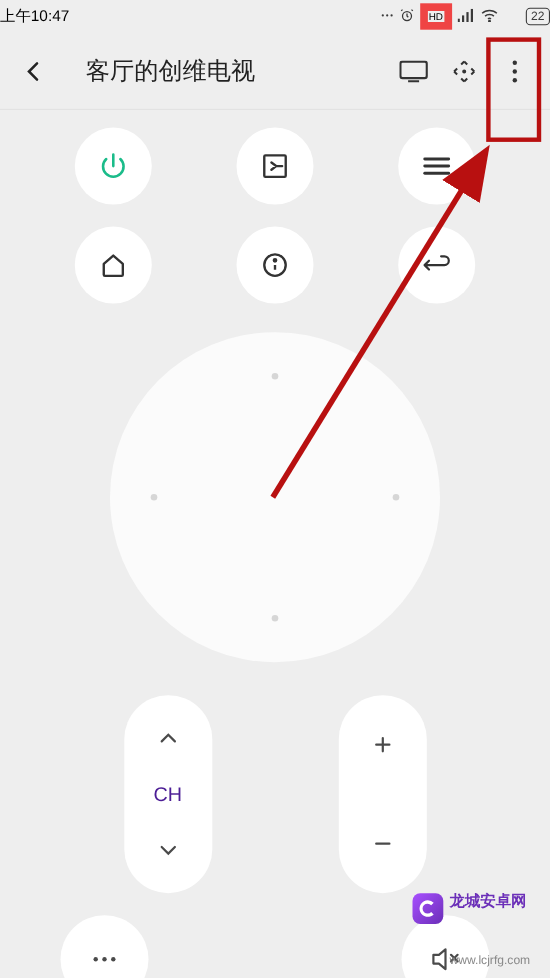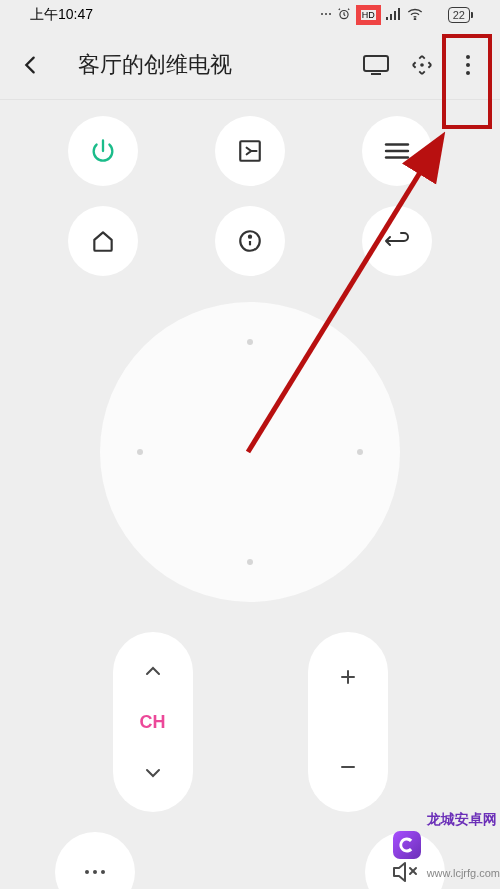--- a/index.html
+++ b/index.html
@@ -14,21 +14,21 @@
       font-family: -apple-system, "PingFang SC", "Helvetica Neue", sans-serif;
       position: relative;
       overflow: hidden;
     }
     
     .status-bar {
       height: 30px;
       display: flex;
       justify-content: space-between;
       align-items: center;
-      padding: 0 30px;
+      padding: 0 0;
       font-size: 14px;
       color: #000;
       background: #eeeeee;
     }
     .status-right {
       display: flex;
       align-items: center;
       gap: 5px;
     }
     .battery {
@@ -152,22 +152,22 @@
       flex-direction: column;
     }
     .pill-btn {
       flex: 1;
       display: flex;
       align-items: center;
       justify-content: center;
     }
     .pill-label {
       font-size: 18px;
-      color: #ec4899;
-      font-weight: 700;
+      color: #4c1d95;
+      font-weight: 400;
       text-align: center;
       padding: 2px 0;
     }
     
     .bottom-row {
       display: flex;
       justify-content: space-between;
       padding: 20px 55px 0 55px;
     }
     .bottom-circle {
@@ -176,23 +176,22 @@
       border-radius: 50%;
       background: #ffffff;
       display: flex;
       align-items: center;
       justify-content: center;
     }
     
     .watermark {
       position: absolute;
       bottom: 10px;
-      right: 0;
-      display: flex;
-      align-items: center;
+      right: 18px;
+      display: flex;
       gap: 6px;
     }
     .wm-text {
       font-size: 14px;
       line-height: 1.1;
       text-align: left;
     }
     .wm-line1 { color: #6b2fb8; font-weight: 700; }
     .wm-line2 { color: #888; font-size: 11px; margin-top: 40px; }
     .wm-icon {
@@ -224,21 +223,21 @@
           <circle cx="6" cy="6" r="1" fill="#3a3a3a"></circle>
           <circle cx="10" cy="6" r="1" fill="#3a3a3a"></circle>
         </svg>
     </span>
     <span>
       <svg width="14" height="14" viewBox="0 0 24 24" fill="none" stroke="#3a3a3a" stroke-width="2">
           <circle cx="12" cy="13" r="7"></circle>
           <path d="M12 9v4l2 2M5 3l-2 2M19 3l2 2"></path>
         </svg>
     </span>
-    <span style="font-size:9px;border:5px solid #ef4444;padding:0 1px;line-height:10px;">HD</span>
+    <span style="font-size:9px;border:7px solid #ef4444;padding:0 1px;line-height:10px;">HD</span>
     <span>
       <svg width="16" height="12" viewBox="0 0 16 12">
           <rect x="0" y="9" width="2" height="3" fill="#3a3a3a"></rect>
           <rect x="4" y="6" width="2" height="6" fill="#3a3a3a"></rect>
           <rect x="8" y="3" width="2" height="9" fill="#3a3a3a"></rect>
           <rect x="12" y="0" width="2" height="12" fill="#3a3a3a"></rect>
         </svg>
     </span>
     <span>
       <svg width="16" height="12" viewBox="0 0 24 18" fill="none" stroke="#3a3a3a" stroke-width="2">

